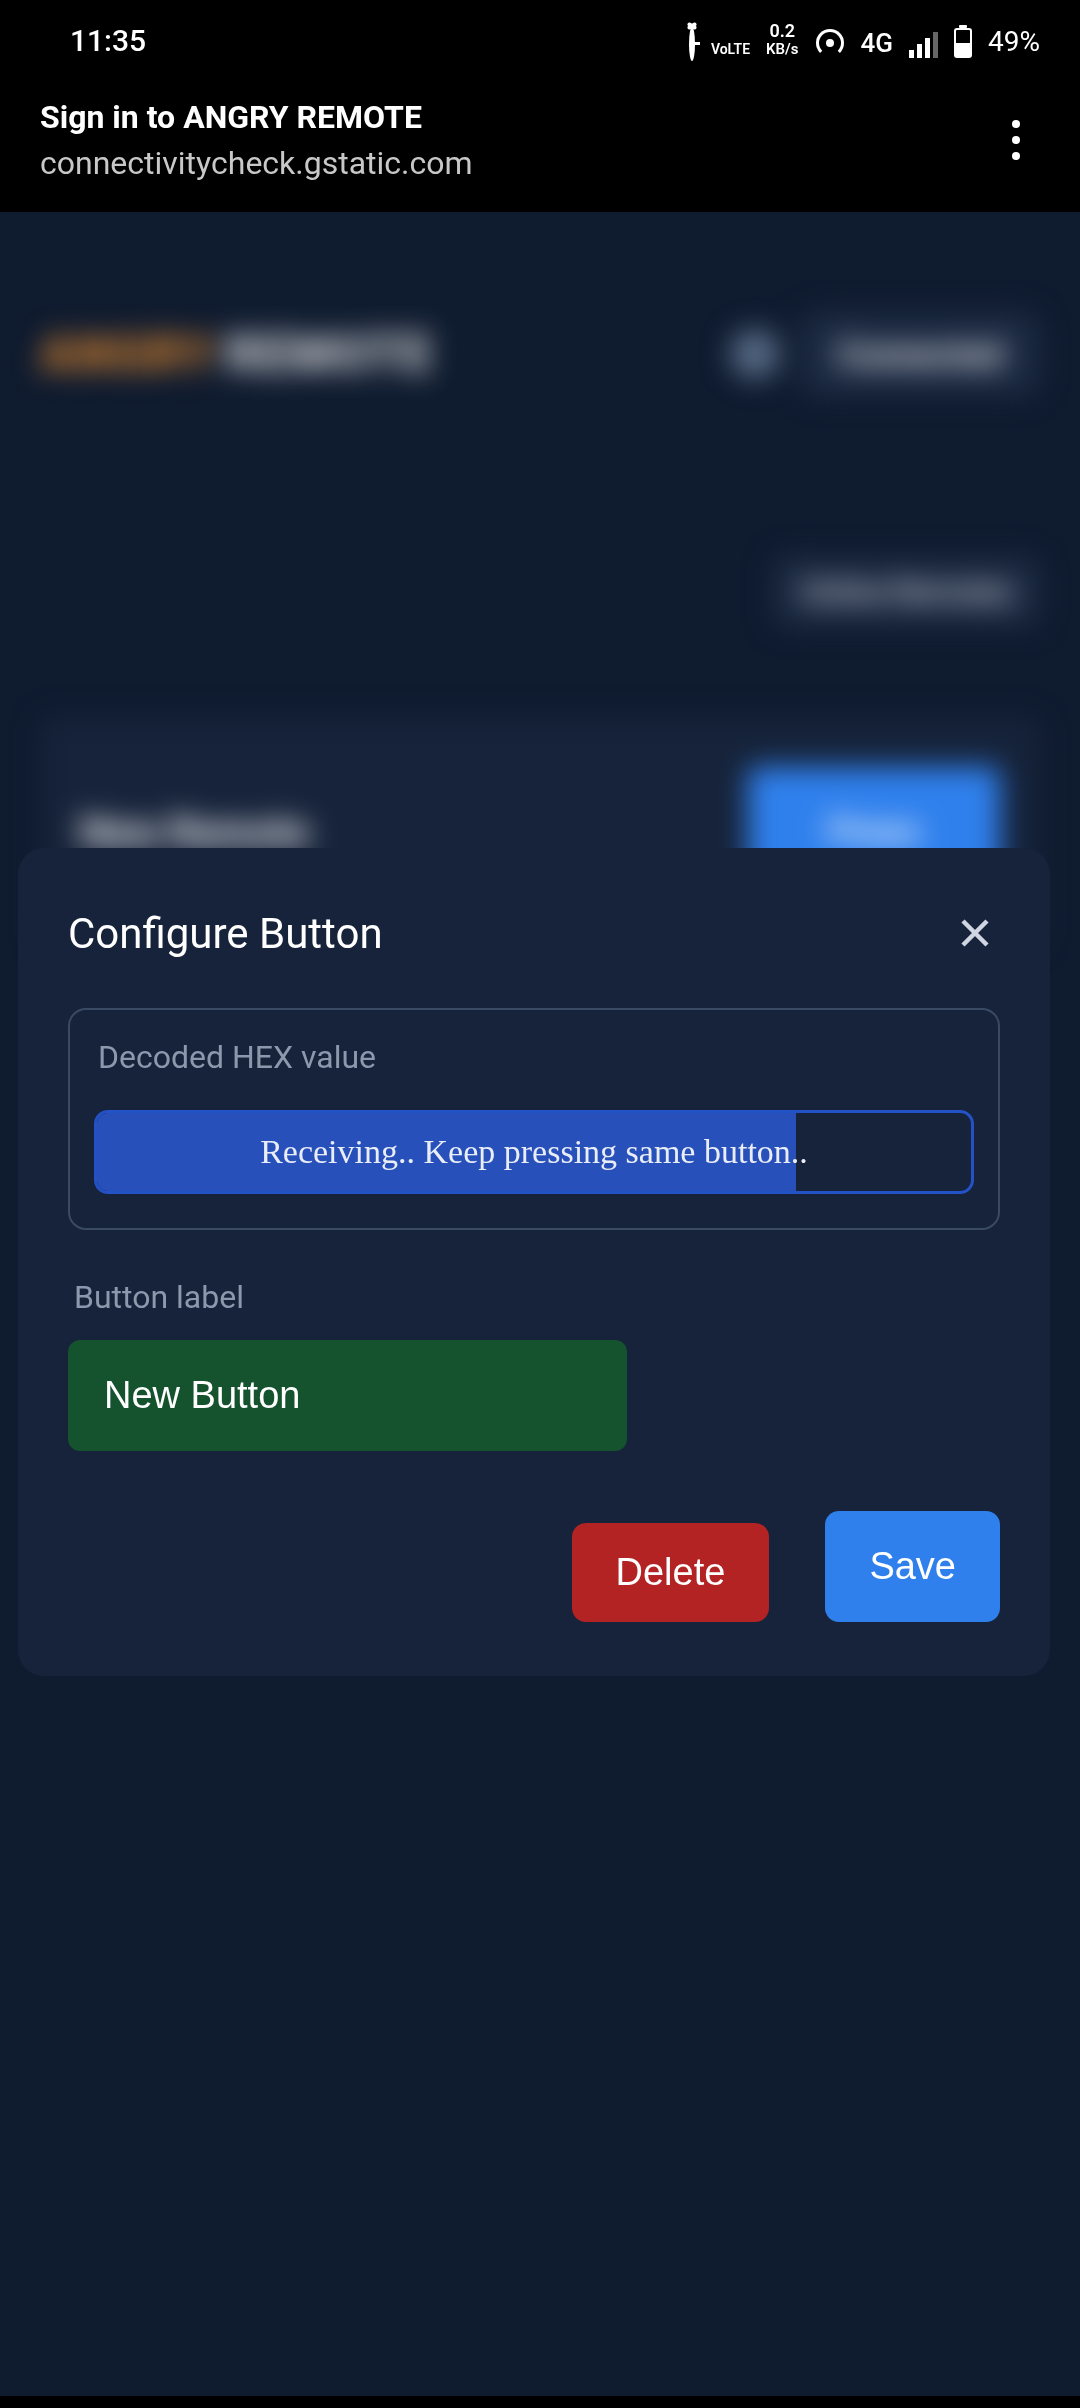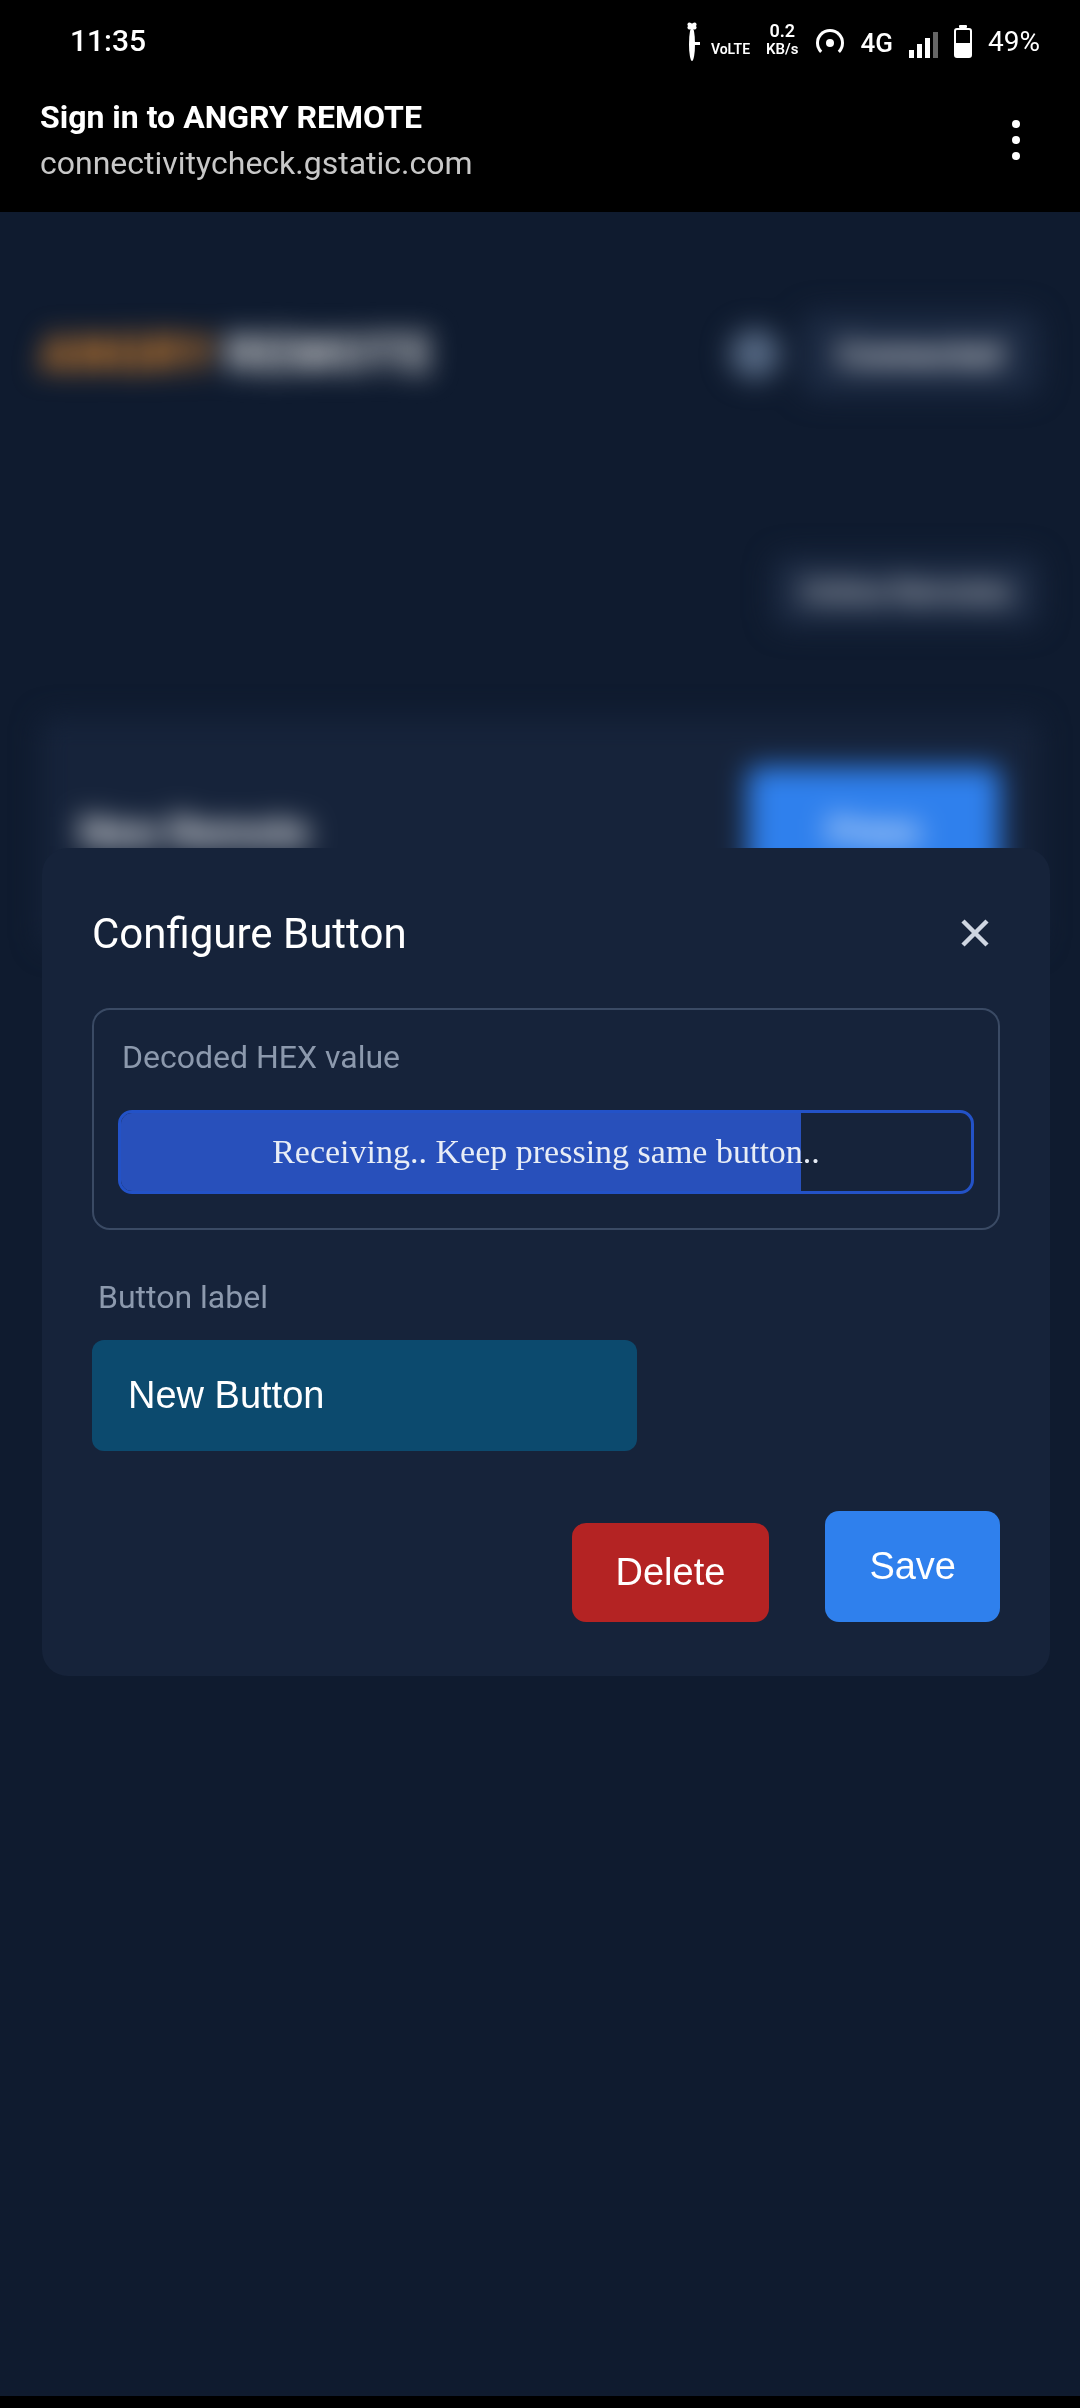--- a/index.html
+++ b/index.html
@@ -88,21 +88,21 @@
   .status-dot{width:50px;height:50px;border-radius:50%;background:#576a85;}
   .conn-chip{background:#1c2a42;color:#fff;font-size:34px;font-weight:600;padding:22px 38px;border-radius:18px;}
   .chip-right{display:flex;justify-content:flex-end;margin-top:160px;}
   .small-chip{background:#1c2a42;color:#fff;font-size:30px;padding:18px 28px;border-radius:14px;}
   .card{background:#16233a;border-radius:14px;margin-top:90px;padding:50px 40px;display:flex;align-items:center;justify-content:space-between;}
   .card-title{color:#fff;font-size:40px;font-weight:700;}
   .press-btn{background:#2f80ed;color:#fff;font-size:36px;font-weight:600;padding:44px 80px;border-radius:8px;}
   
   .modal{
     position:absolute;
-    left:42px;right:30px;
+    left:18px;right:30px;
     top:636px;
     background:#16233a;
     border-radius:26px;
     padding:60px 50px 54px;
   }
   .modal-header{display:flex;align-items:center;justify-content:space-between;margin-bottom:50px;}
   .modal-title{color:#fff;font-size:42px;font-weight:400;}
   .close-btn{width:50px;height:50px;display:flex;align-items:center;justify-content:center;cursor:pointer;}
   .close-btn svg{width:36px;height:36px;stroke:#cfd6e2;stroke-width:3;}
   .hex-box{
@@ -139,21 +139,21 @@
   }
   .progress-text{
     position:relative;
     width:100%;height:100%;
     display:flex;align-items:center;justify-content:center;
     color:#e8edf6;font-size:34px;
   }
   .label-section-label{color:#8c99ad;font-size:32px;margin-bottom:24px;padding-left:6px;}
   .label-input{
     width:60%;
-    background:#0c4a6e;
+    background:#14532d;
     border:none;
     border-radius:12px;
     padding:34px 36px;
     color:#fff;
     font-size:38px;
   }
   .actions{display:flex;justify-content:flex-end;gap:28px;margin-top:60px;}
   .btn{border:none;border-radius:14px;padding:28px 44px;font-size:38px;color:#fff;cursor:pointer;}
   .btn-delete{background:#b42323;margin-top:12px;}
   .btn-save{background:#2f80ed;margin-left:28px;}

